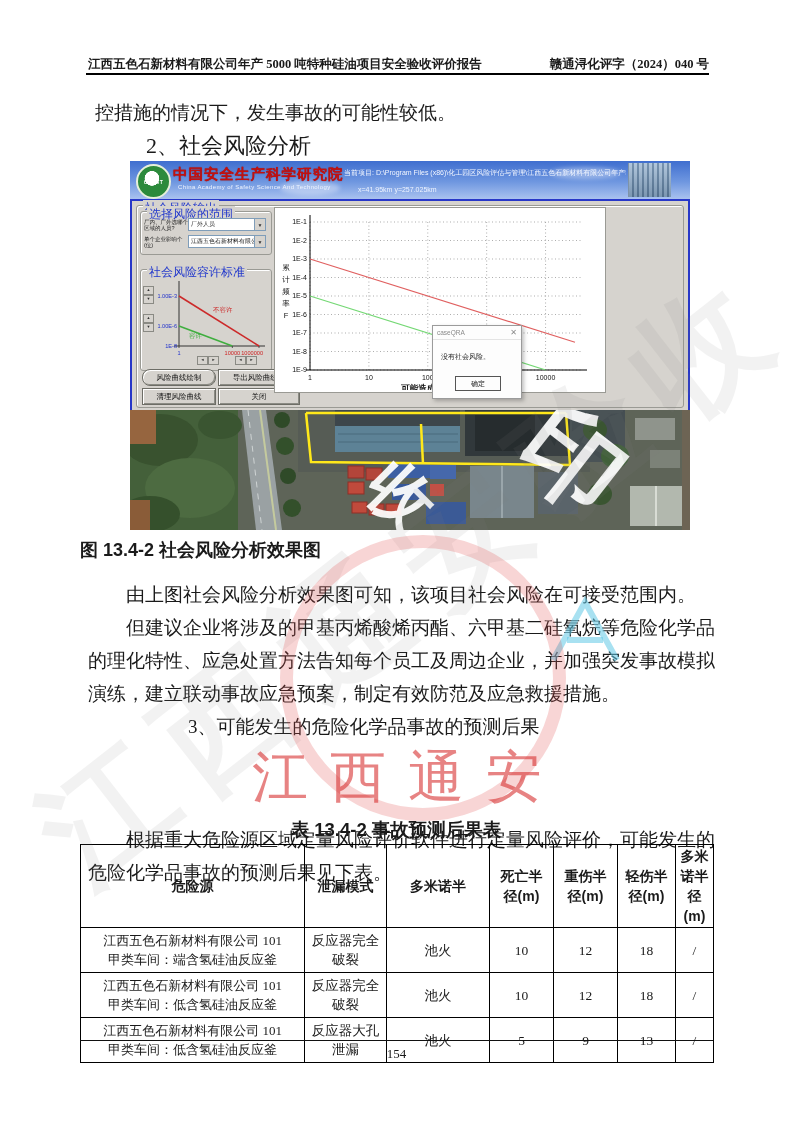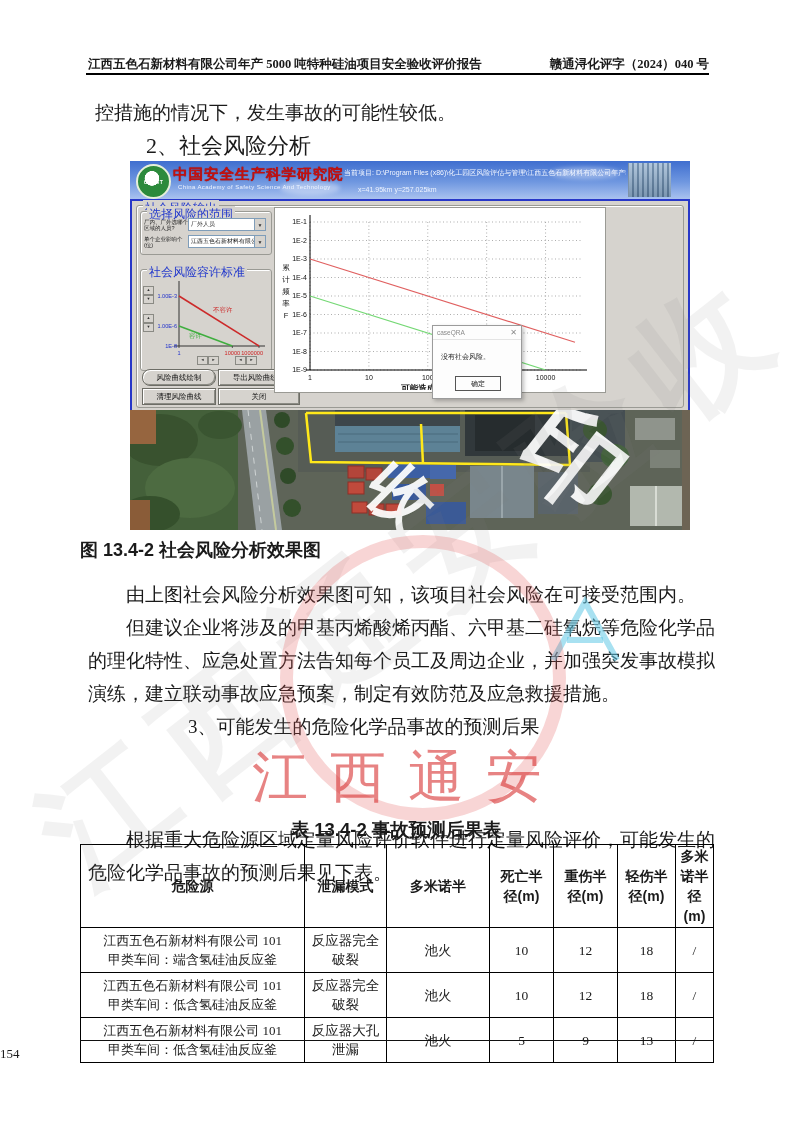--- a/index.html
+++ b/index.html
@@ -84,21 +84,21 @@
   
   #tbl{left:80px;top:844px;width:633px;border-collapse:collapse;table-layout:fixed;}
   #tbl th,#tbl td{border:1.5px solid #000;text-align:center;vertical-align:middle;white-space:pre-line;}
   #tbl th{font-family:"Liberation Sans","DejaVu Sans",sans-serif;font-weight:bold;font-size:14px;
           height:46px;line-height:20px;}
   #tbl td{font-size:13.5px;height:42px;line-height:19px;}
   #tbl td.src{font-size:13px;}
 
   
   .ft-rule{left:80px;right:80px;top:1040px;border-top:1.5px solid #111;height:0;}
-  .ft-num{left:0;width:793px;top:1046px;font-size:13px;}
+  .ft-num{left:0;width:793px;top:1046px;text-align:center;font-size:13px;}
 
   
   .wm{pointer-events:none;}
   .wm-diag{left:58px;top:768px;font-size:128px;font-weight:bold;letter-spacing:22px;
            font-family:"Liberation Sans","DejaVu Sans",sans-serif;color:rgba(125,125,125,0.10);
            transform:rotate(-38deg);transform-origin:0 50%;white-space:nowrap;z-index:30;}
   .wm-ring{left:280px;top:535px;width:260px;height:260px;border-radius:50%;
            border:13px solid rgba(224,80,80,0.24);z-index:33;}
   .wm-stamp{left:252px;top:712px;font-size:56px;font-weight:normal;letter-spacing:22px;
             font-family:"Liberation Sans","DejaVu Sans",sans-serif;color:rgba(215,48,48,0.60);z-index:35;margin-top:28px;}

